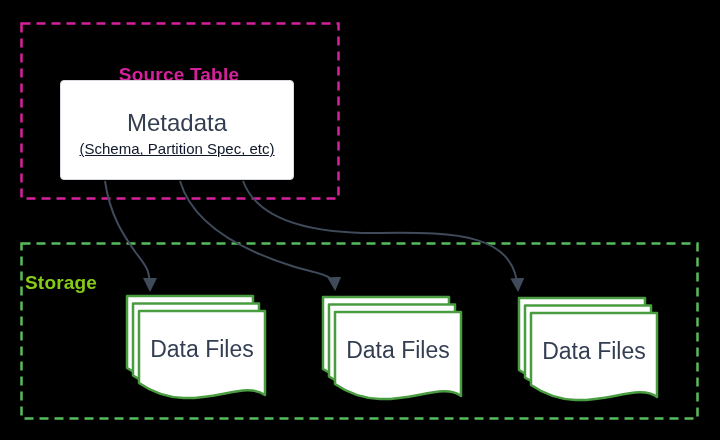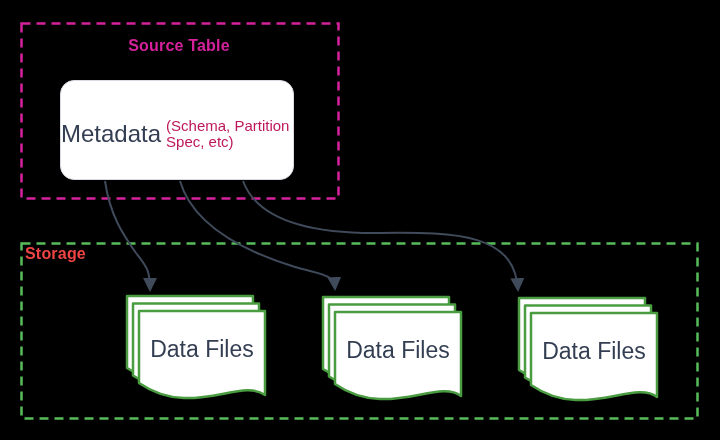--- a/index.html
+++ b/index.html
@@ -14,58 +14,60 @@
     width: 720px; height: 440px;
     background: #000000;
   }
   .overlay {
     position: absolute;
     left: 0; top: 0;
     width: 720px; height: 440px;
   }
   .cluster-label {
     position: absolute;
-    font-size: 16px;
+    font-size: 19px;
     font-weight: 700;
     letter-spacing: 0.2px;
     white-space: nowrap;
+    margin-top: 27px;
   }
   .label-source {
     left: 20px; top: 37px; width: 318px;
     text-align: center;
     color: #d6219c;
   }
   .label-storage {
     left: 25px; top: 245px;
-    color: #ef4444;
+    color: #84cc16;
   }
   .node-metadata {
     position: absolute;
     left: 60px; top: 80px;
     width: 234px; height: 100px;
     background: #ffffff;
     border: 1px solid #d8dce2;
-    border-radius: 14px;
+    border-radius: 4px;
     box-sizing: border-box;
     display: flex;
-    flex-direction: row;
+    flex-direction: column;
     align-items: center;
     justify-content: center;
     padding-top: 8px;
     gap: 5px;
   }
   .node-title {
     font-size: 24px;
     color: #333e52;
     line-height: 1.1;
   }
   .node-subtitle {
     font-size: 15px;
-    color: #be185d;
+    color: #0f172a;
     line-height: 1.1;
+    text-decoration: underline;
   }
   .stack {
     position: absolute;
     width: 146px; height: 114px; margin-left: 32px;
   }
   .stack svg { display: block; }
   .stack-label {
     position: absolute;
     left: 14px; top: 17px;
     width: 126px; height: 76px;

